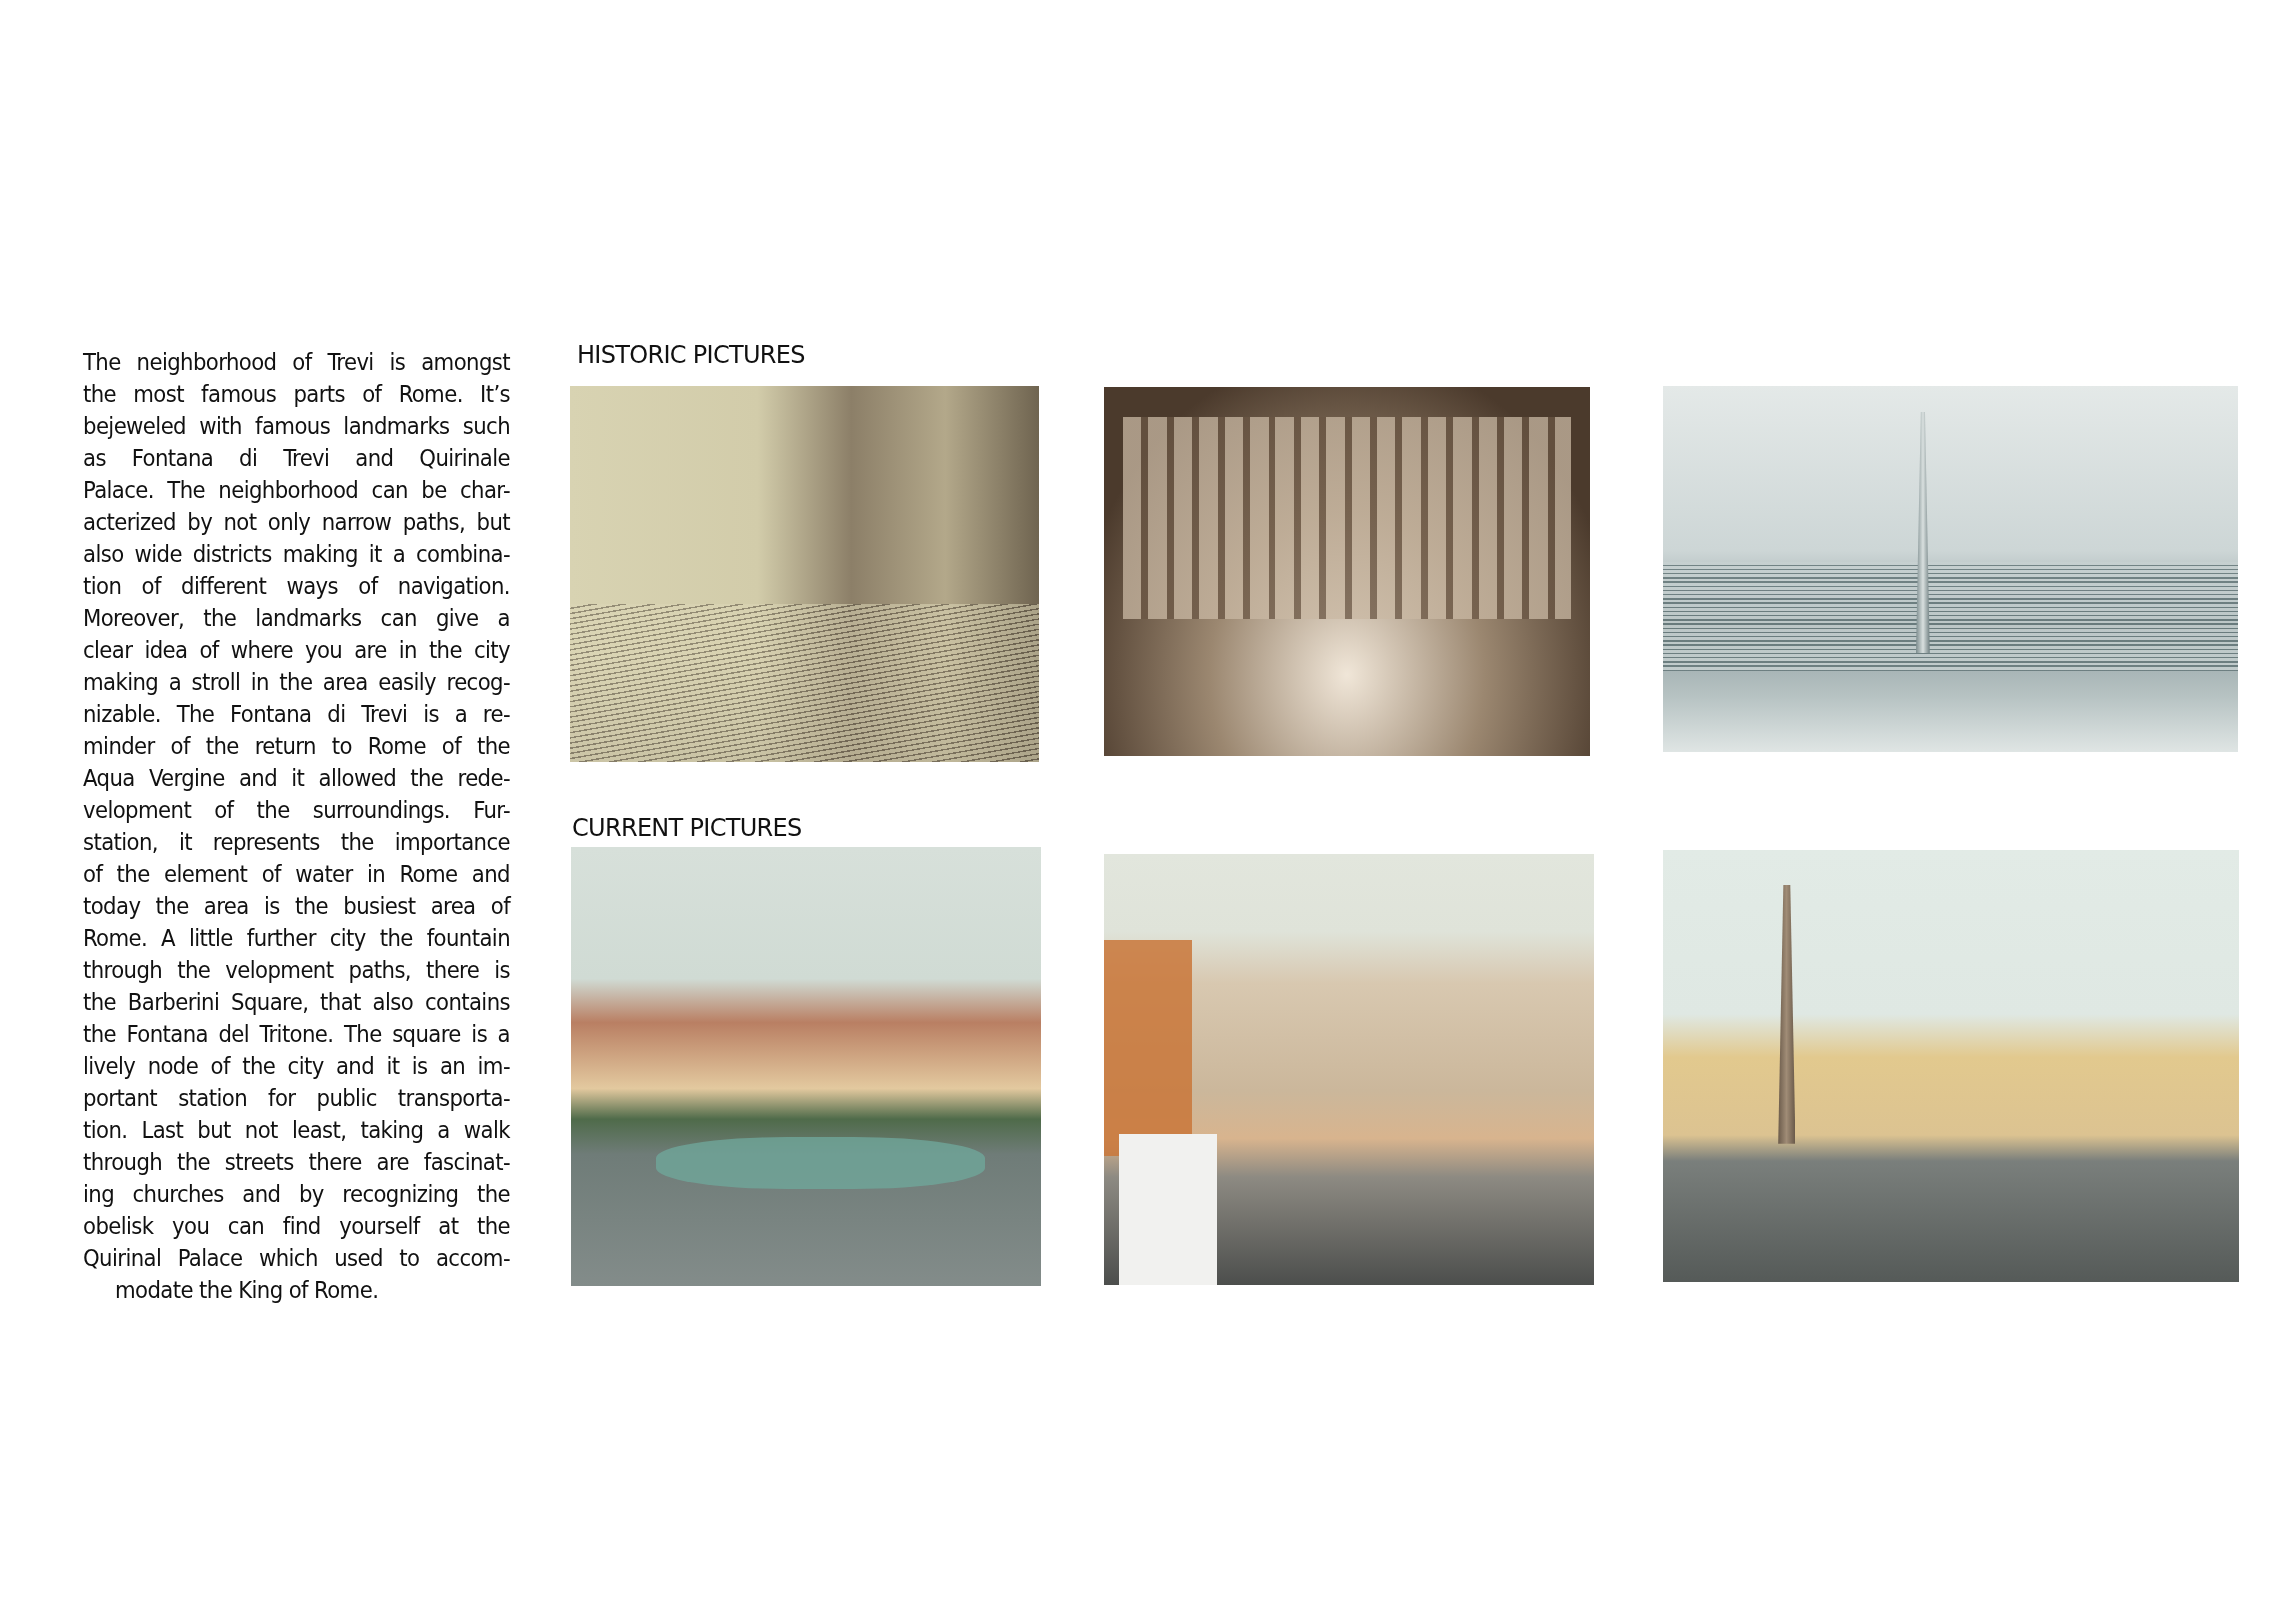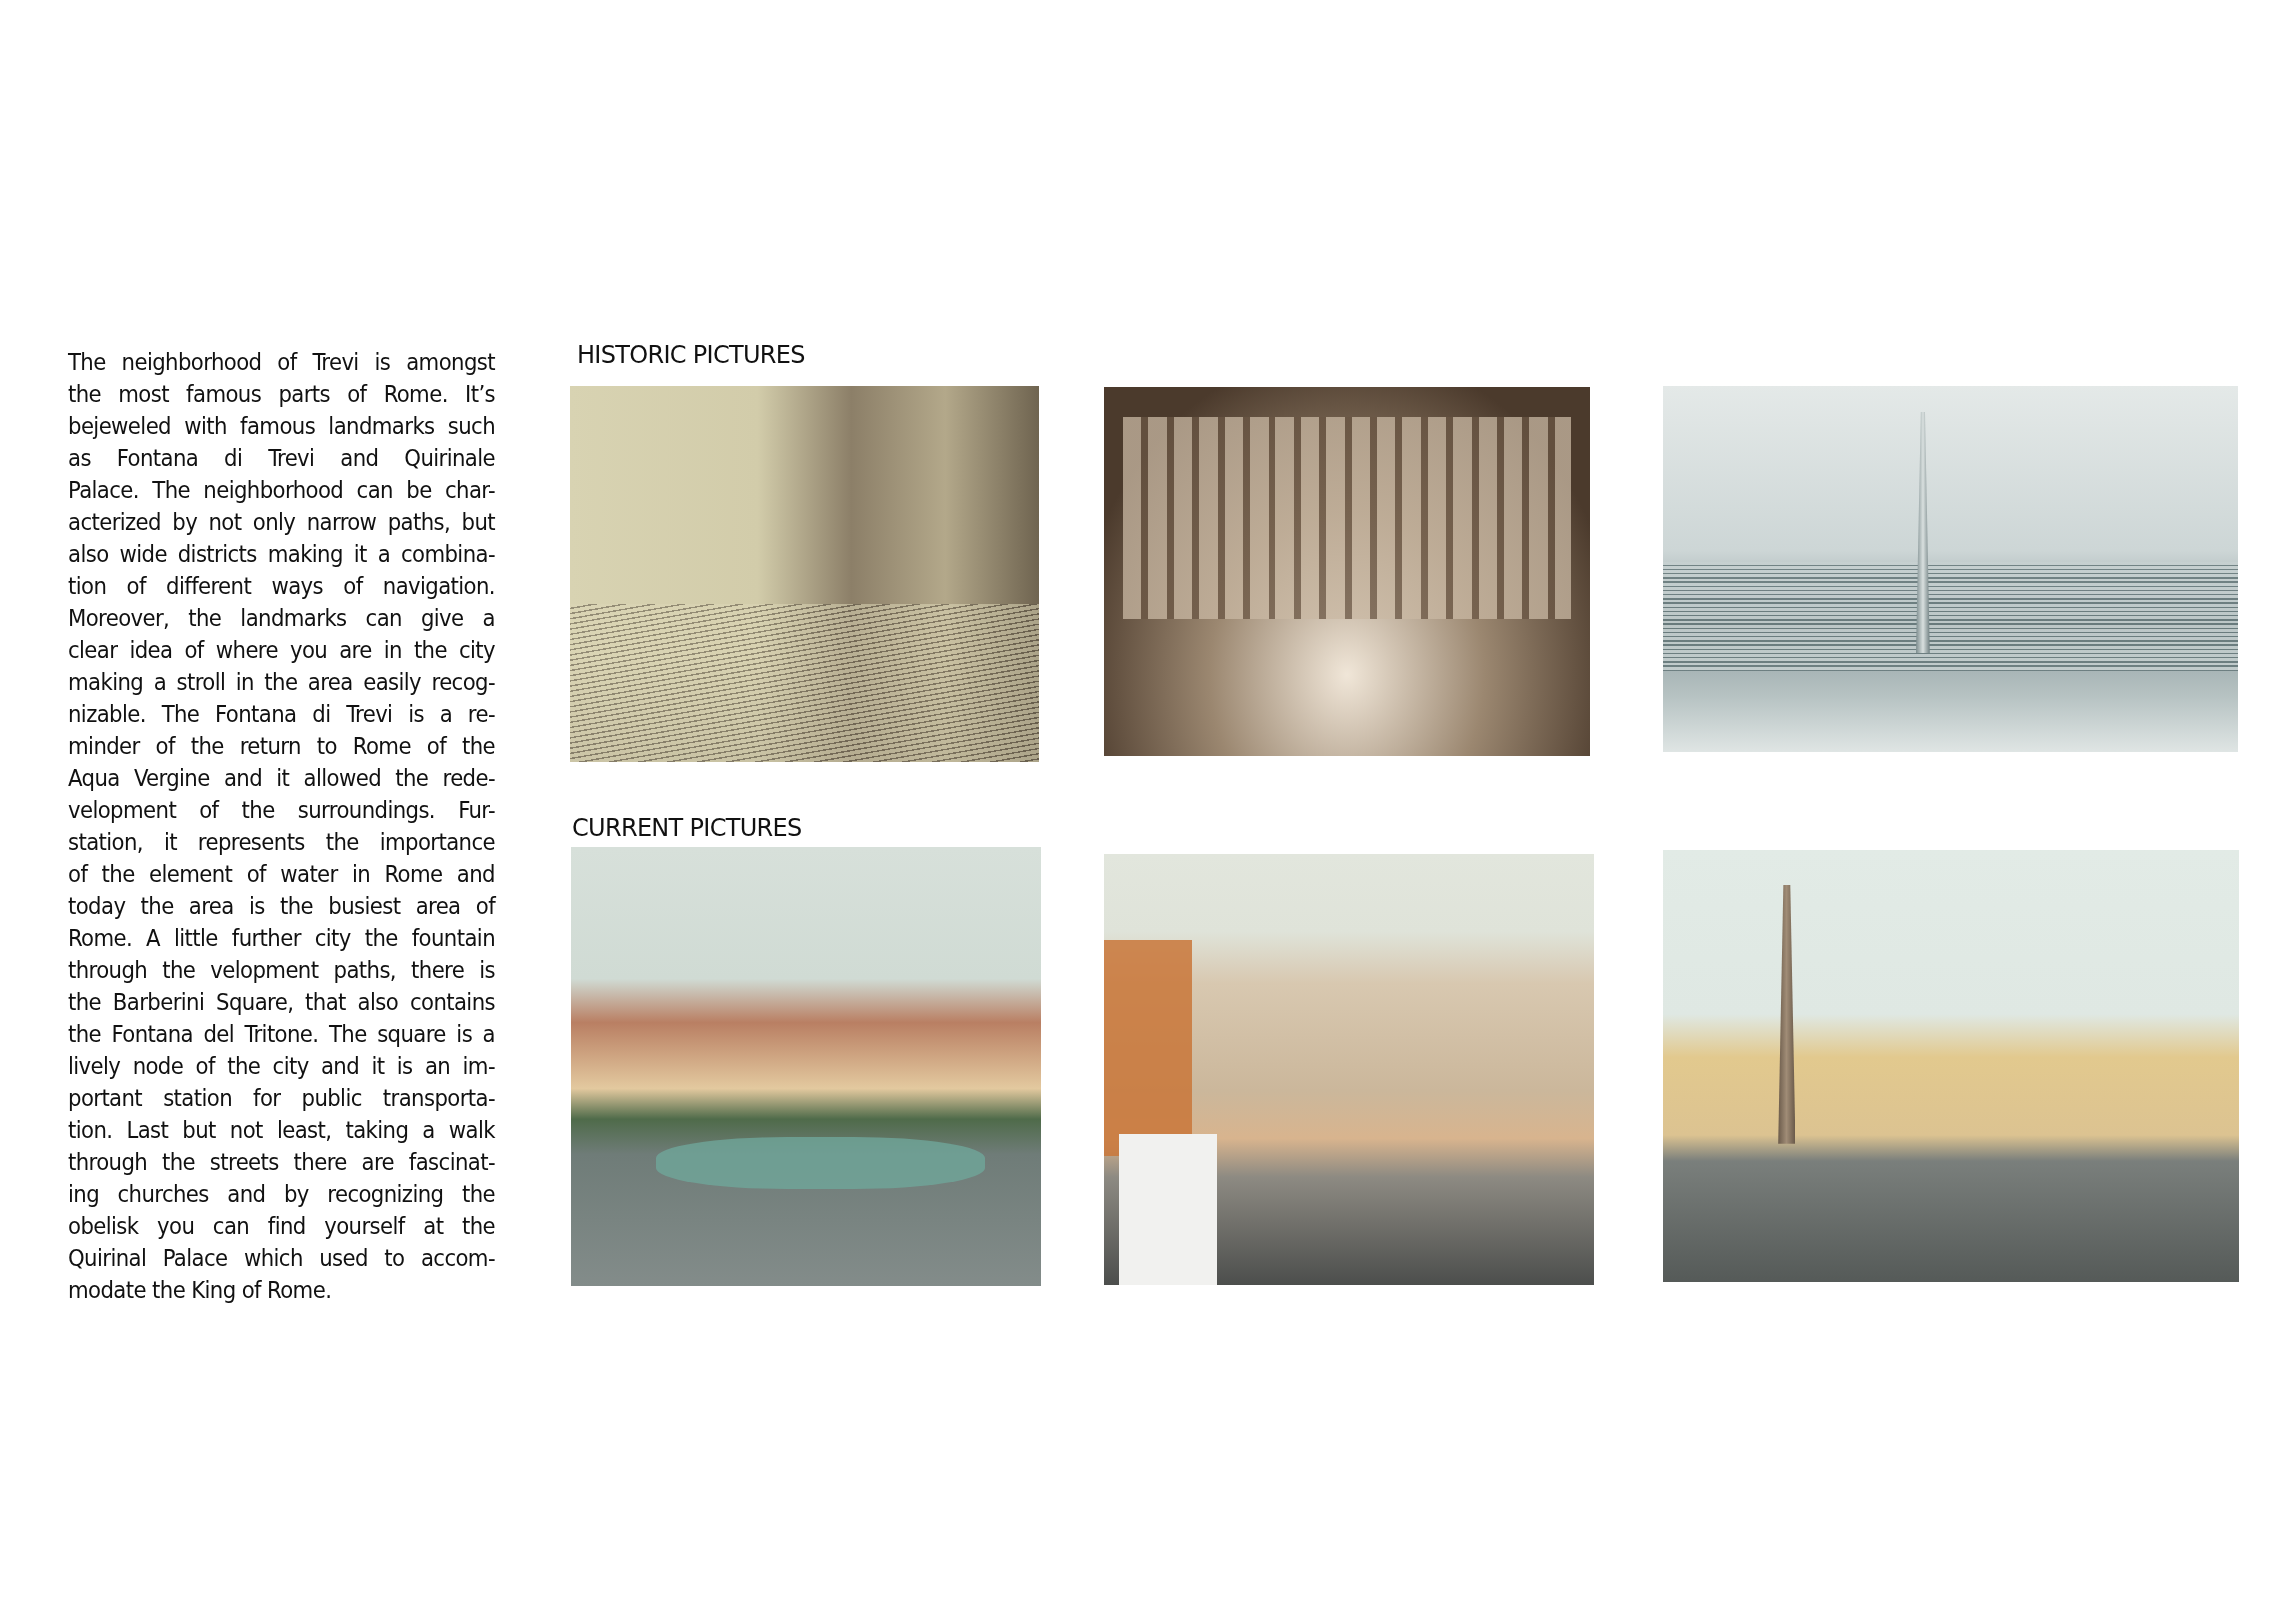--- a/index.html
+++ b/index.html
@@ -1,25 +1,25 @@
 <!DOCTYPE html>
 <html style="font-size:7.4px"><head>
 <meta charset="utf-8">
 <style>
   html, body { margin: 0; padding: 0; background: #ffffff; }
   body { width: 2295px; height: 1623px; position: relative; overflow: hidden;
          font-family: "DejaVu Sans", "Liberation Sans", sans-serif; color: #111111; }
   .body-text {
-    position: absolute; left: 68px; top: 346px; width: 427px;
+    position: absolute; left: 83px; top: 346px; width: 427px;
     font-size: 23.6px; line-height: 32px; text-align: justify;
     hyphens: manual; letter-spacing: -0.6px; word-spacing: 0px;
     font-stretch: condensed;
   }
   .body-text .line { display: block; text-align: justify; text-align-last: justify; white-space: nowrap; overflow: visible; }
-  .body-text .line.last { text-align-last: left; }
+  .body-text .line.last { text-align-last: left; margin-left: 32px; }
   .section-heading {
     position: absolute; font-size: 24px; letter-spacing: -0.7px; line-height: 1;
     font-weight: normal; margin: 8px; white-space: nowrap;
   }
   .photo { position: absolute; overflow: hidden; }
   
   .p-h1 { background:
       linear-gradient(180deg, rgba(0,0,0,0) 0%, rgba(0,0,0,0) 72%, rgba(120,110,90,0.35) 100%),
       linear-gradient(90deg, #d8d3b2 0%, #d2ccaa 40%, #8c7f68 60%, #b3a88a 80%, #6f6450 100%),
       #cfc9a6; }

